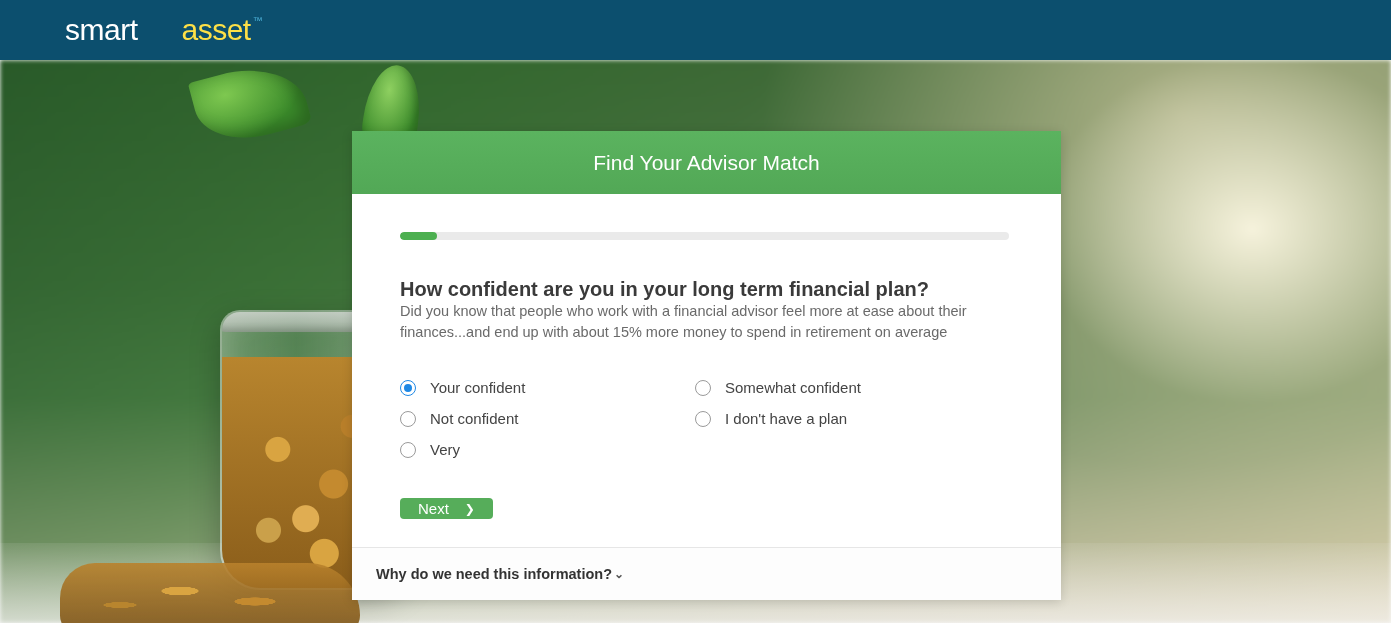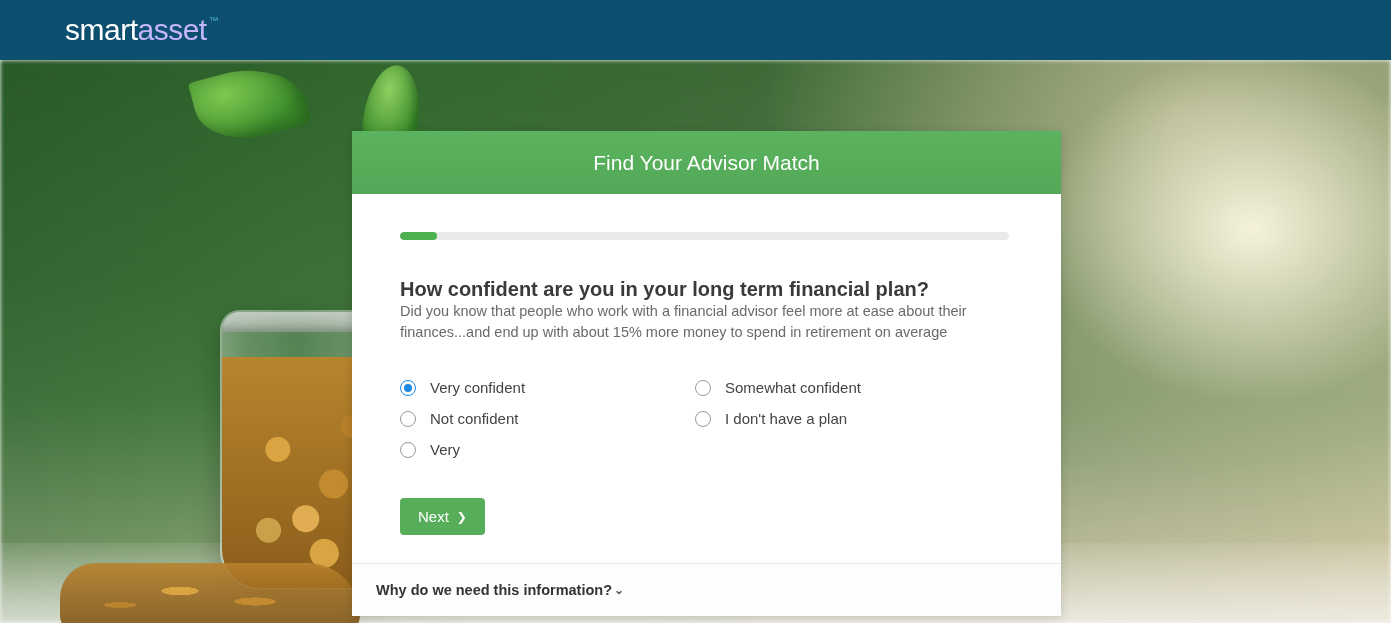--- a/index.html
+++ b/index.html
@@ -20,21 +20,21 @@
     z-index: 2;
   }
   .logo {
     color: #fff;
     font-size: 30px;
     font-weight: 300;
     letter-spacing: -0.5px;
     position: relative;
   }
   .logo-smart { color: #ffffff; font-weight: 400; }
-  .logo-asset { color: #c4b5fd; font-weight: 300; }
+  .logo-asset { color: #fde047; font-weight: 300; margin-left: 44px; }
   .logo-tm {
     font-size: 10px;
     color: #4db1d8;
     vertical-align: top;
     position: relative;
     top: 2px;
     left: 2px;
   }
   .hero {
     position: absolute;
@@ -200,26 +200,26 @@
     top: 3px; left: 3px;
     width: 8px; height: 8px;
     background: #1e88e5;
     border-radius: 50%;
   }
   .next-btn {
     background: #56ad5a;
     color: #fff;
     border: none;
     border-radius: 4px;
-    padding: 10px 18px;
+    padding: 2px 18px;
     font-size: 15px;
     font-weight: 500;
     display: inline-flex;
     align-items: center;
-    gap: 8px;
+    gap: 16px;
     cursor: pointer;
   }
   .next-btn .chev {
     font-size: 12px;
   }
   .card-footer {
     border-top: 1px solid #e6e6e6;
     padding: 18px 24px 18px 24px;
     background: #fdfdfd;
   }
@@ -262,21 +262,21 @@
     <div class="progress">
       <div class="progress-fill" style="width:6%"></div>
     </div>
 
     <div class="question">How confident are you in your long term financial plan?</div>
     <div class="subtext">Did you know that people who work with a financial advisor feel more at ease about their finances...and end up with about 15% more money to spend in retirement on average</div>
 
     <div class="options">
       <label class="option">
         <span class="radio selected"></span>
-        <span>Very confident</span>
+        <span>Your confident</span>
       </label>
       <label class="option">
         <span class="radio"></span>
         <span>Somewhat confident</span>
       </label>
       <label class="option">
         <span class="radio"></span>
         <span>Not confident</span>
       </label>
       <label class="option">

